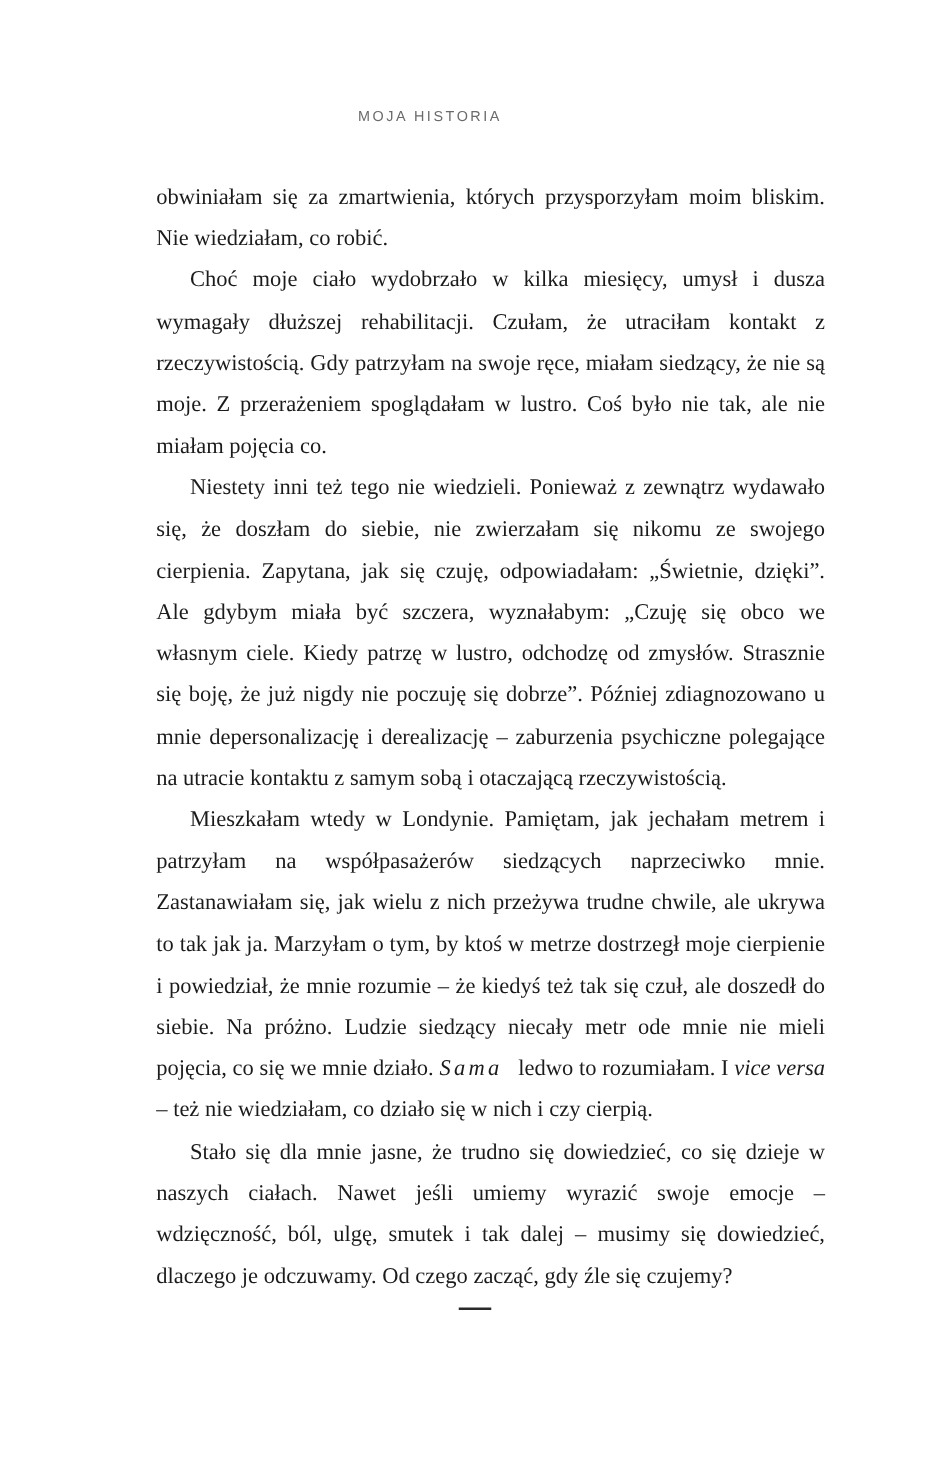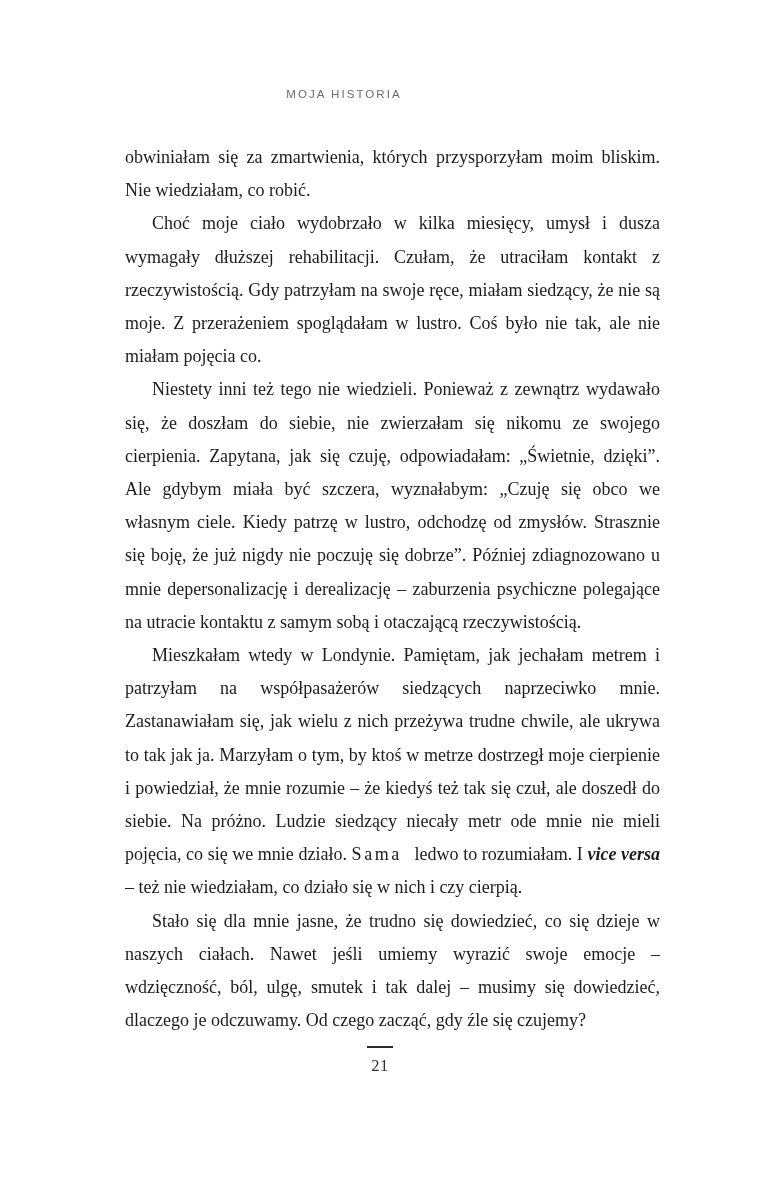--- a/index.html
+++ b/index.html
@@ -59,27 +59,27 @@
     text-indent: 27px;
   }
 
   
   .textblock p {
     text-align-last: left;
   }
 
   .italic {
     font-style: italic;
-    font-weight: bold;
   }
 
   
   .spaced {
     letter-spacing: 2.6px;
     margin-right: 8px;
+    font-style: italic;
   }
 
   
   .folio {
     position: absolute;
     left: 0;
     top: 1046px;
     width: 760px;
     text-align: center;
   }
@@ -116,16 +116,15 @@
     <p class="indent">
       <span>Mieszkałam wtedy w Londynie. Pamiętam, jak jechałam metrem i patrzyłam na współpasażerów siedzących naprzeciwko mnie. Zastanawiałam się, jak wielu z nich przeżywa trudne chwile, ale ukrywa to tak jak ja. Marzyłam o tym, by ktoś w metrze dostrzegł moje cierpienie i powiedział, że mnie rozumie – że kiedyś też tak się czuł, ale doszedł do siebie. Na próżno. Ludzie siedzący niecały metr ode mnie nie mieli pojęcia, co się we mnie działo. </span><span class="spaced">Sama</span><span> ledwo to rozumiałam. I </span><span class="italic">vice versa</span><span> – też nie wiedziałam, co działo się w nich i czy cierpią.</span>
     </p>
 
     <p class="indent">Stało się dla mnie jasne, że trudno się dowiedzieć, co się dzieje w naszych ciałach. Nawet jeśli umiemy wyrazić swoje emocje – wdzięczność, ból, ulgę, smutek i tak dalej – musimy się dowiedzieć, dlaczego je odczuwamy. Od czego zacząć, gdy źle się czujemy?</p>
 
   </div>
 
   <div class="folio">
     <div class="folio-rule"></div>
-    <div class="folio-number">21</div>
   </div>
 
 </div>
 
 </body></html>

